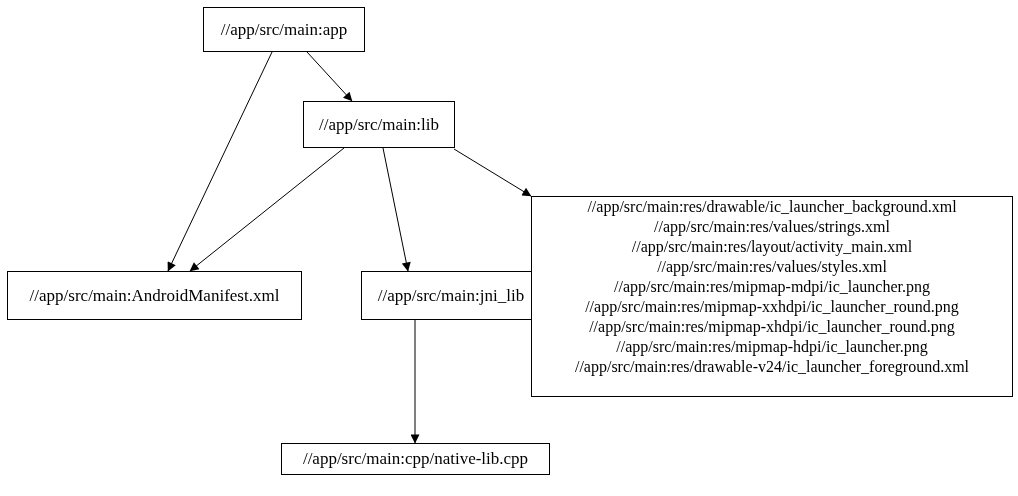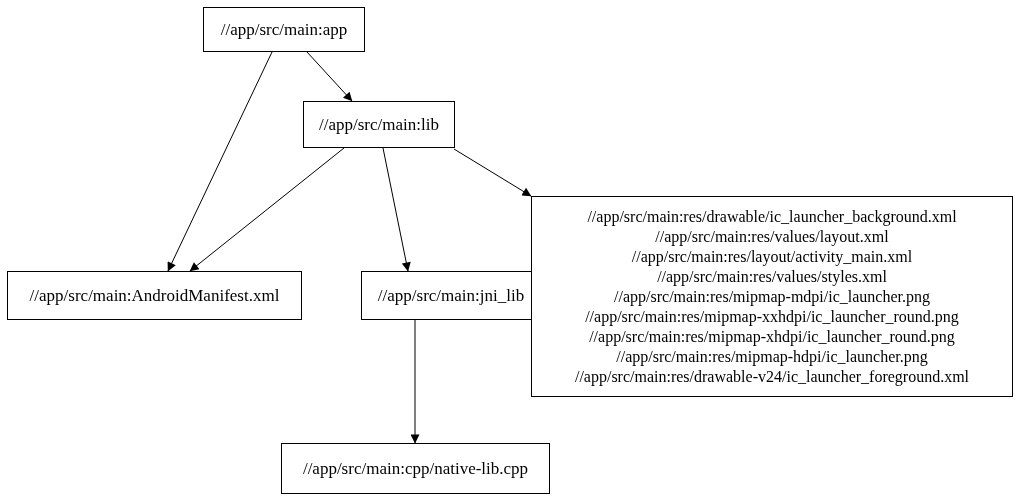--- a/index.html
+++ b/index.html
@@ -26,27 +26,27 @@
     align-items: center;
     justify-content: center;
     text-align: center;
     font-size: 17px;
     white-space: nowrap;
   }
   .node-app     { left: 203px; top: 7px;   width: 162px; height: 45px; }
   .node-lib     { left: 303px; top: 101px; width: 152px; height: 47px; }
   .node-manifest{ left: 7px;   top: 271px; width: 295px; height: 49px; align-items: center; }
   .node-jni     { left: 325px; top: 271px; width: 180px; height: 49px; margin-left: 36px; }
-  .node-native  { left: 281px; top: 443px; width: 269px; height: 51px; }
+  .node-native  { left: 281px; top: 443px; width: 269px; height: 32px; }
   .node-res {
     left: 531px; top: 196px; width: 482px; height: 201px;
     flex-direction: column;
     font-size: 16px;
     line-height: 20px;
-    justify-content: center;
+    justify-content: flex-start;
   }
   .res-line { width: 100%; text-align: center; }
   line { stroke: #000000; stroke-width: 1; }
 </style>
 </head>
 <body>
 
 <div id="canvas">
 
   <svg id="edges" width="1018" height="496" viewBox="0 0 1018 496">
@@ -74,21 +74,21 @@
   <div class="node node-manifest">
     <span>//app/src/main:AndroidManifest.xml</span>
   </div>
 
   <div class="node node-jni">
     <span>//app/src/main:jni_lib</span>
   </div>
 
   <div class="node node-res">
     <div class="res-line">//app/src/main:res/drawable/ic_launcher_background.xml</div>
-    <div class="res-line">//app/src/main:res/values/layout.xml</div>
+    <div class="res-line">//app/src/main:res/values/strings.xml</div>
     <div class="res-line">//app/src/main:res/layout/activity_main.xml</div>
     <div class="res-line">//app/src/main:res/values/styles.xml</div>
     <div class="res-line">//app/src/main:res/mipmap-mdpi/ic_launcher.png</div>
     <div class="res-line">//app/src/main:res/mipmap-xxhdpi/ic_launcher_round.png</div>
     <div class="res-line">//app/src/main:res/mipmap-xhdpi/ic_launcher_round.png</div>
     <div class="res-line">//app/src/main:res/mipmap-hdpi/ic_launcher.png</div>
     <div class="res-line">//app/src/main:res/drawable-v24/ic_launcher_foreground.xml</div>
   </div>
 
   <div class="node node-native">

